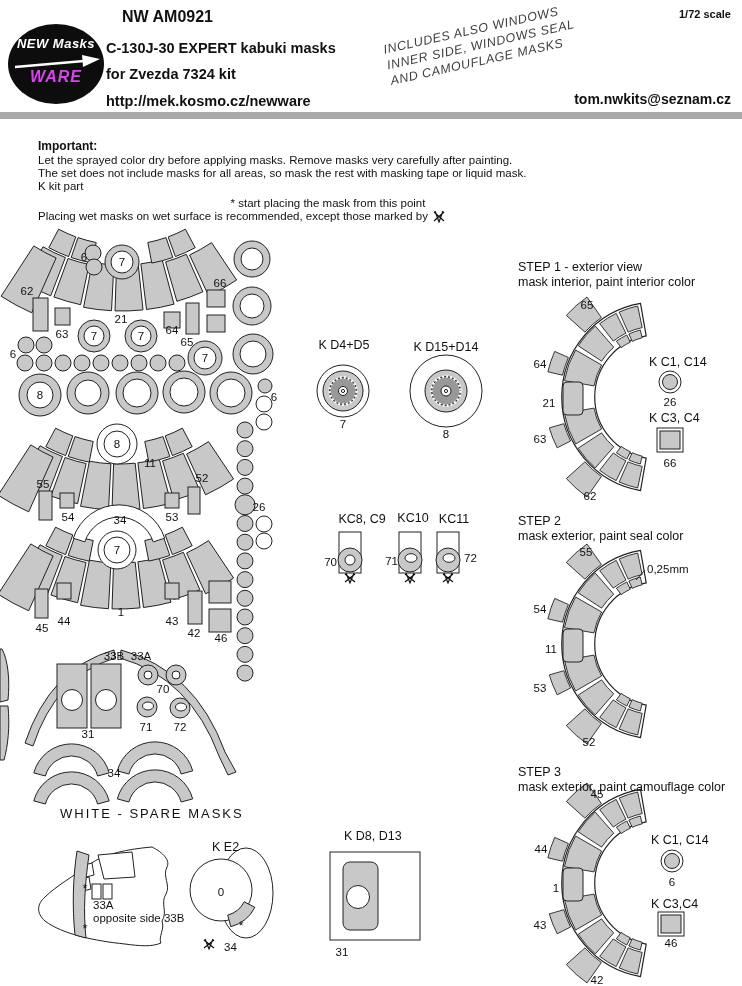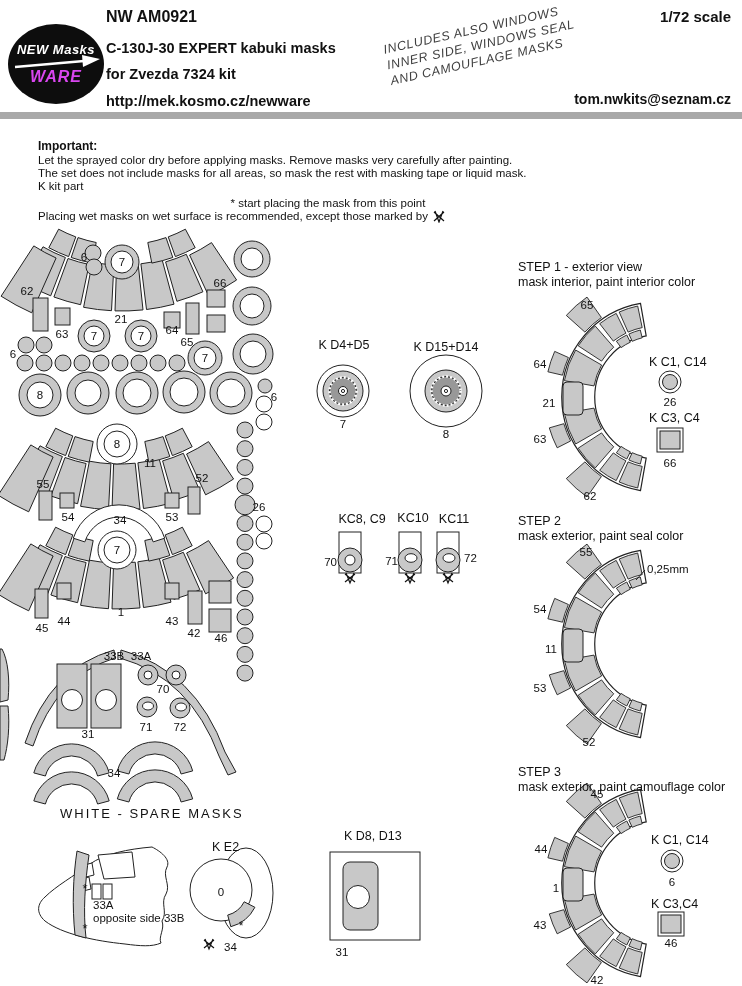--- a/index.html
+++ b/index.html
@@ -1,32 +1,32 @@
 <!DOCTYPE html>
 <html><head>
 <meta charset="utf-8">
 <style>
   html,body{margin:0;padding:0;background:#e8e8e8;}
   .page{position:relative;width:742px;height:986px;background:#fff;overflow:hidden;
         font-family:"Liberation Sans","DejaVu Sans",sans-serif;color:#111;}
   
   .logo{position:absolute;left:8px;top:24px;width:96px;height:80px;background:#0d0d0d;border-radius:50%;}
-  .logo-l1{position:absolute;left:0;top:18px;width:96px;text-align:center;color:#fff;
+  .logo-l1{position:absolute;left:0;top:12px;width:96px;text-align:center;color:#fff;
            font-style:italic;font-weight:bold;font-size:13px;letter-spacing:.5px;}
   .logo-arrow{position:absolute;left:2px;top:30px;}
   .logo-l2{position:absolute;left:0;top:44px;width:96px;text-align:center;color:#d946ef;
            font-style:italic;font-weight:bold;font-size:16px;letter-spacing:1px;}
-  .code{position:absolute;left:106px;top:8px;font-weight:bold;font-size:16px;}
+  .code{position:absolute;left:122px;top:8px;font-weight:bold;font-size:16px;}
   .title{position:absolute;left:106px;top:40px;font-weight:bold;font-size:14.5px;text-align:right;}
   .subtitle{position:absolute;left:106px;top:66px;font-weight:bold;font-size:14.5px;}
   .url{position:absolute;left:106px;top:93px;font-weight:bold;font-size:14.5px;}
   .note{position:absolute;left:382px;top:42px;width:230px;transform:rotate(-12.5deg);
         transform-origin:left top;font-style:italic;font-size:12.5px;line-height:16px;
         color:#3f3f3f;letter-spacing:.6px;white-space:nowrap;}
-  .scale{position:absolute;right:11px;top:8px;font-weight:bold;font-size:15px;}
+  .scale{position:absolute;right:11px;top:8px;font-weight:bold;font-size:11px;}
   .email{position:absolute;right:11px;top:91px;font-weight:bold;font-size:14px;}
   .bar{position:absolute;left:0;top:112px;width:742px;height:7px;background:#a9a9a9;}
   
   .instructions{position:absolute;left:38px;top:140px;width:580px;font-size:11.5px;line-height:13px;}
   .imp{font-weight:bold;font-size:12px;margin-bottom:1px;}
   .iline{white-space:nowrap;}
   .star{margin-top:4px;text-align:center;}
   .lastline{display:flex;align-items:center;gap:4px;}
   svg.diagram{position:absolute;left:0;top:0;}
   text{font-family:"Liberation Sans","DejaVu Sans",sans-serif;fill:#111;}

